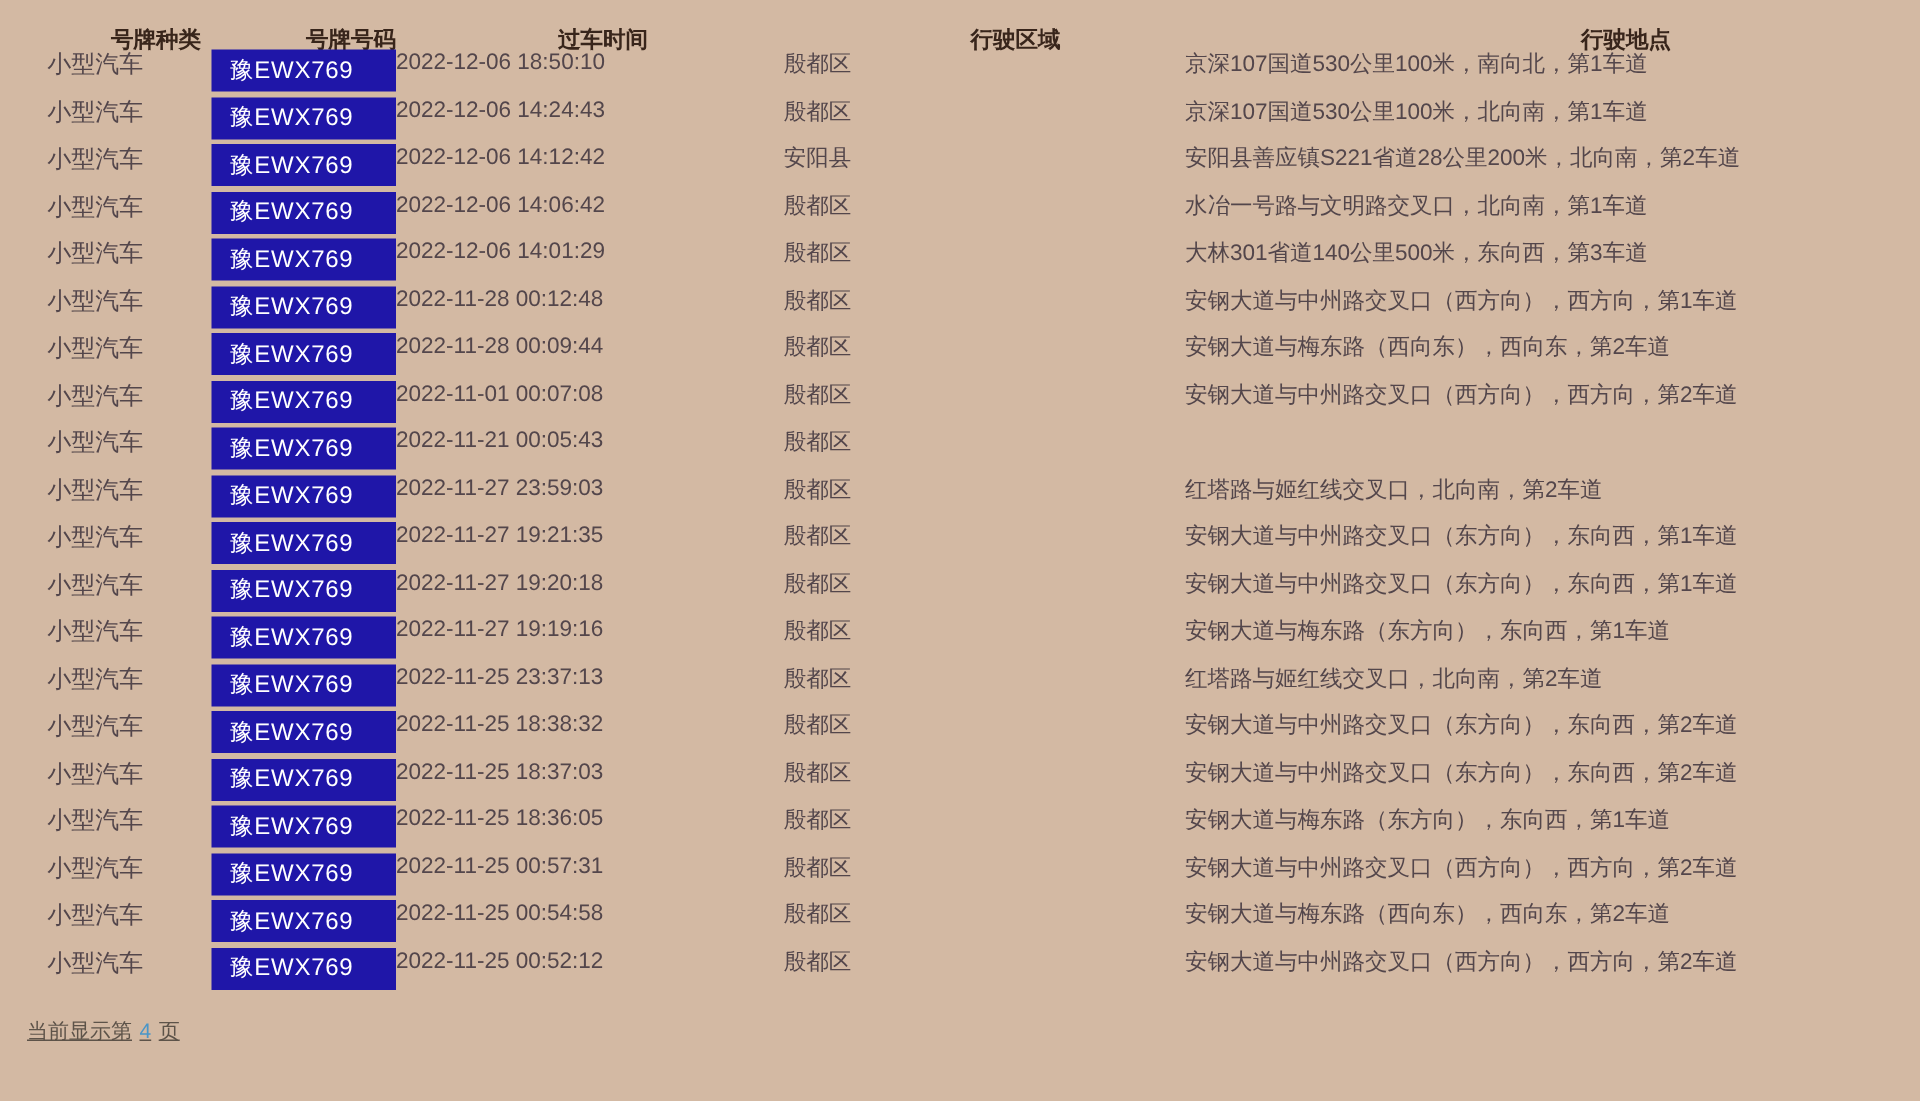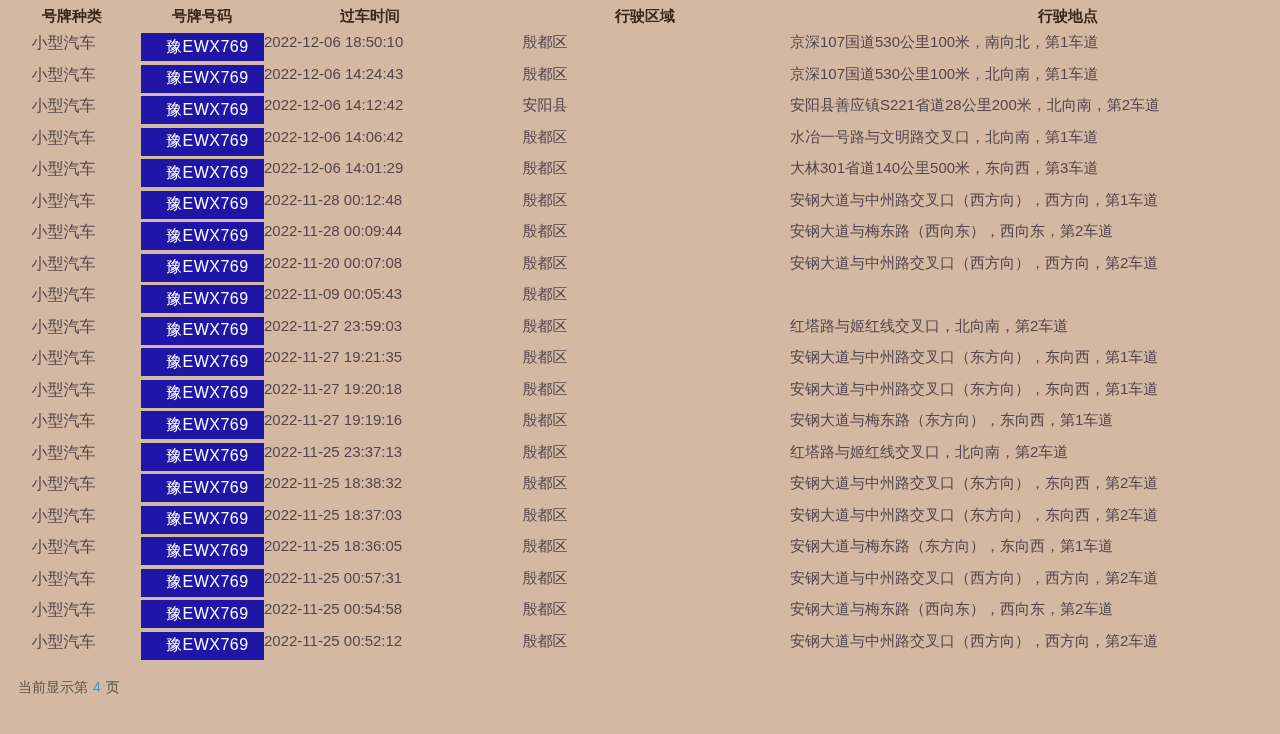--- a/index.html
+++ b/index.html
@@ -8,21 +8,22 @@
     overflow: hidden;
     background: var(--background, #d3b9a3);
     font-family: "Liberation Sans", "DejaVu Sans", sans-serif;
   }
   .table { width: 1280px; }
 
   
   .header-row {
     display: flex;
     height: 33px;
-    padding-top: 7px;
+    padding-top: 17px;
+    margin-left: 32px;
   }
   .hcell {
     font-weight: bold;
     font-size: 15px;
     color: var(--header-text, #38251b);
     text-align: center;
     white-space: nowrap;
   }
   .h1 { width: 144px; }
   .h2 { width: 116px; }
@@ -43,33 +44,34 @@
   }
   .c1 { width: 127px; text-align: center; font-size: 16px; }
   .c-badge {
     margin-left: 14px;
     width: 123px;
     height: 28px;
     background: var(--badge-blue, #1f16a8);
     color: var(--badge-text, #ffffff);
     display: flex;
     align-items: center;
-    padding-left: 25px;
+    padding-left: 12px;
     font-size: 16px;
     letter-spacing: 0.5px;
   }
   .c3 { width: 196px; padding-left: 0; font-size: 15px; }
   .c4 { width: 170px; text-align: center; font-size: 15px; }
   .c5 { flex: 1; padding-left: 160px; font-size: 15px; }
 
   
   .pagination {
     margin: 16px 0 0 18px;
     font-size: 14px;
     color: var(--pagination-text, #5d5349);
+    text-decoration: underline;
   }
   .page-num {
     color: var(--page-number, #4a96c8);
     margin: 0 5px;
   }
 </style>
 </head>
 <body>
 
 <div class="table">
@@ -133,29 +135,29 @@
     <div class="cell c1">小型汽车</div>
     <div class="cell c-badge">豫EWX769</div>
     <div class="cell c3">2022-11-28 00:09:44</div>
     <div class="cell c4">殷都区</div>
     <div class="cell c5">安钢大道与梅东路（西向东），西向东，第2车道</div>
   </div>
 
   <div class="row">
     <div class="cell c1">小型汽车</div>
     <div class="cell c-badge">豫EWX769</div>
-    <div class="cell c3">2022-11-20 00:07:08</div>
+    <div class="cell c3">2022-11-01 00:07:08</div>
     <div class="cell c4">殷都区</div>
     <div class="cell c5">安钢大道与中州路交叉口（西方向），西方向，第2车道</div>
   </div>
 
   <div class="row">
     <div class="cell c1">小型汽车</div>
     <div class="cell c-badge">豫EWX769</div>
-    <div class="cell c3">2022-11-09 00:05:43</div>
+    <div class="cell c3">2022-11-21 00:05:43</div>
     <div class="cell c4">殷都区</div>
   </div>
 
   <div class="row">
     <div class="cell c1">小型汽车</div>
     <div class="cell c-badge">豫EWX769</div>
     <div class="cell c3">2022-11-27 23:59:03</div>
     <div class="cell c4">殷都区</div>
     <div class="cell c5">红塔路与姬红线交叉口，北向南，第2车道</div>
   </div>

